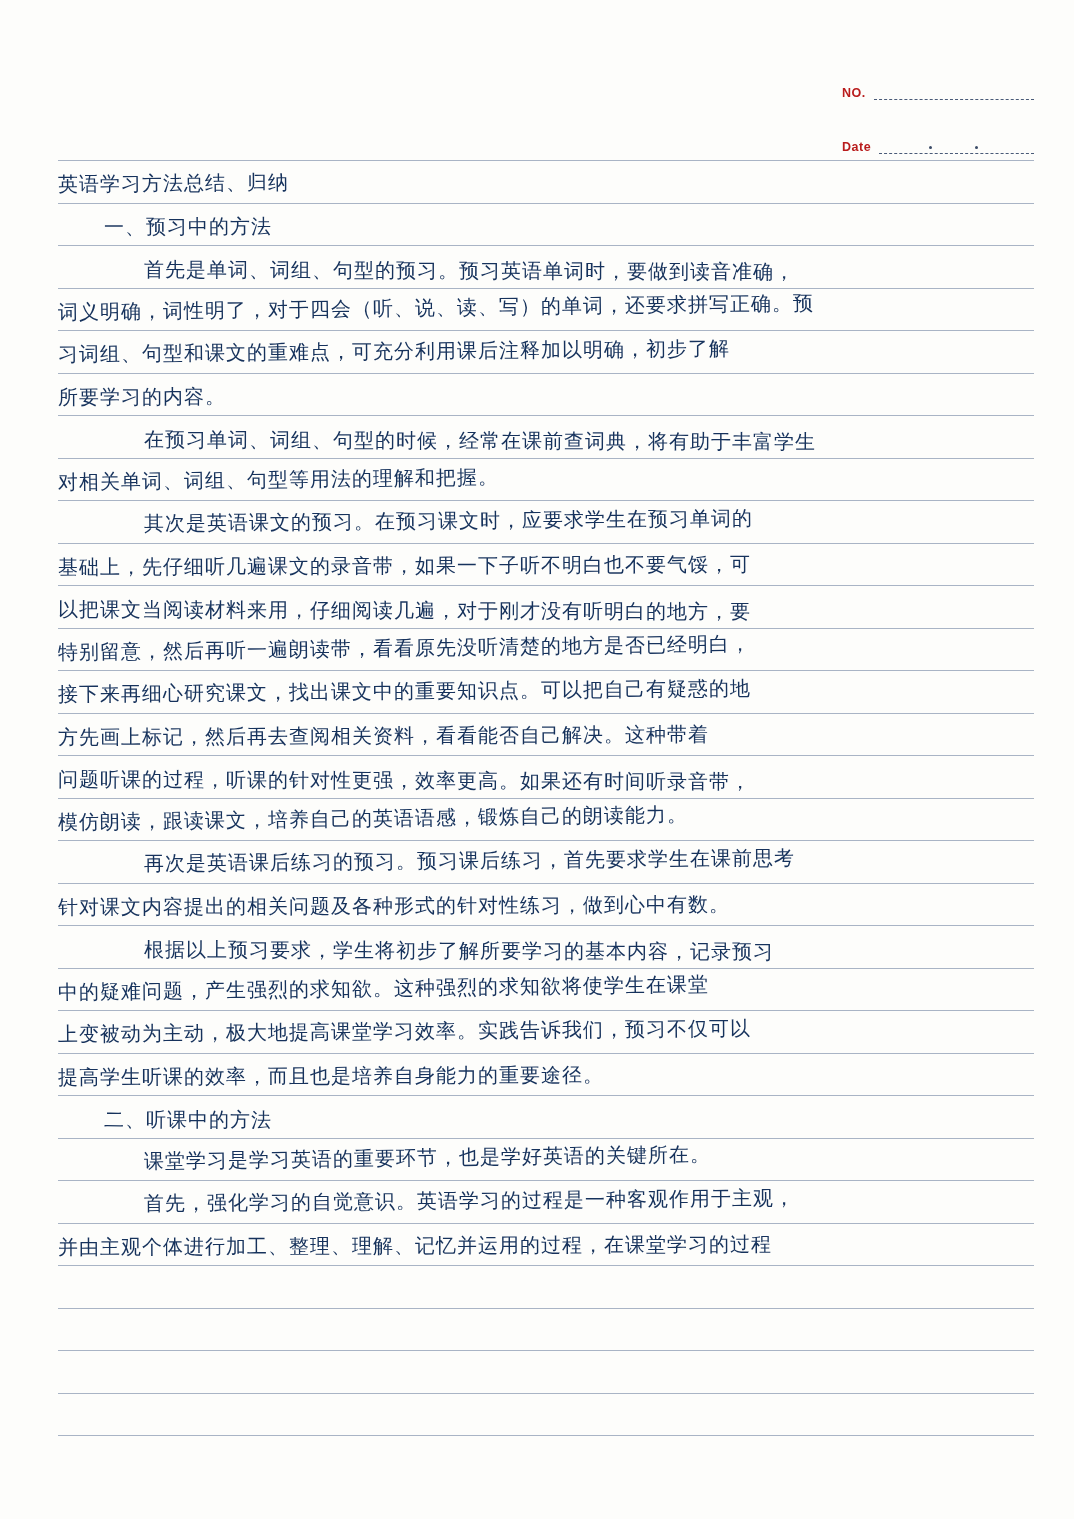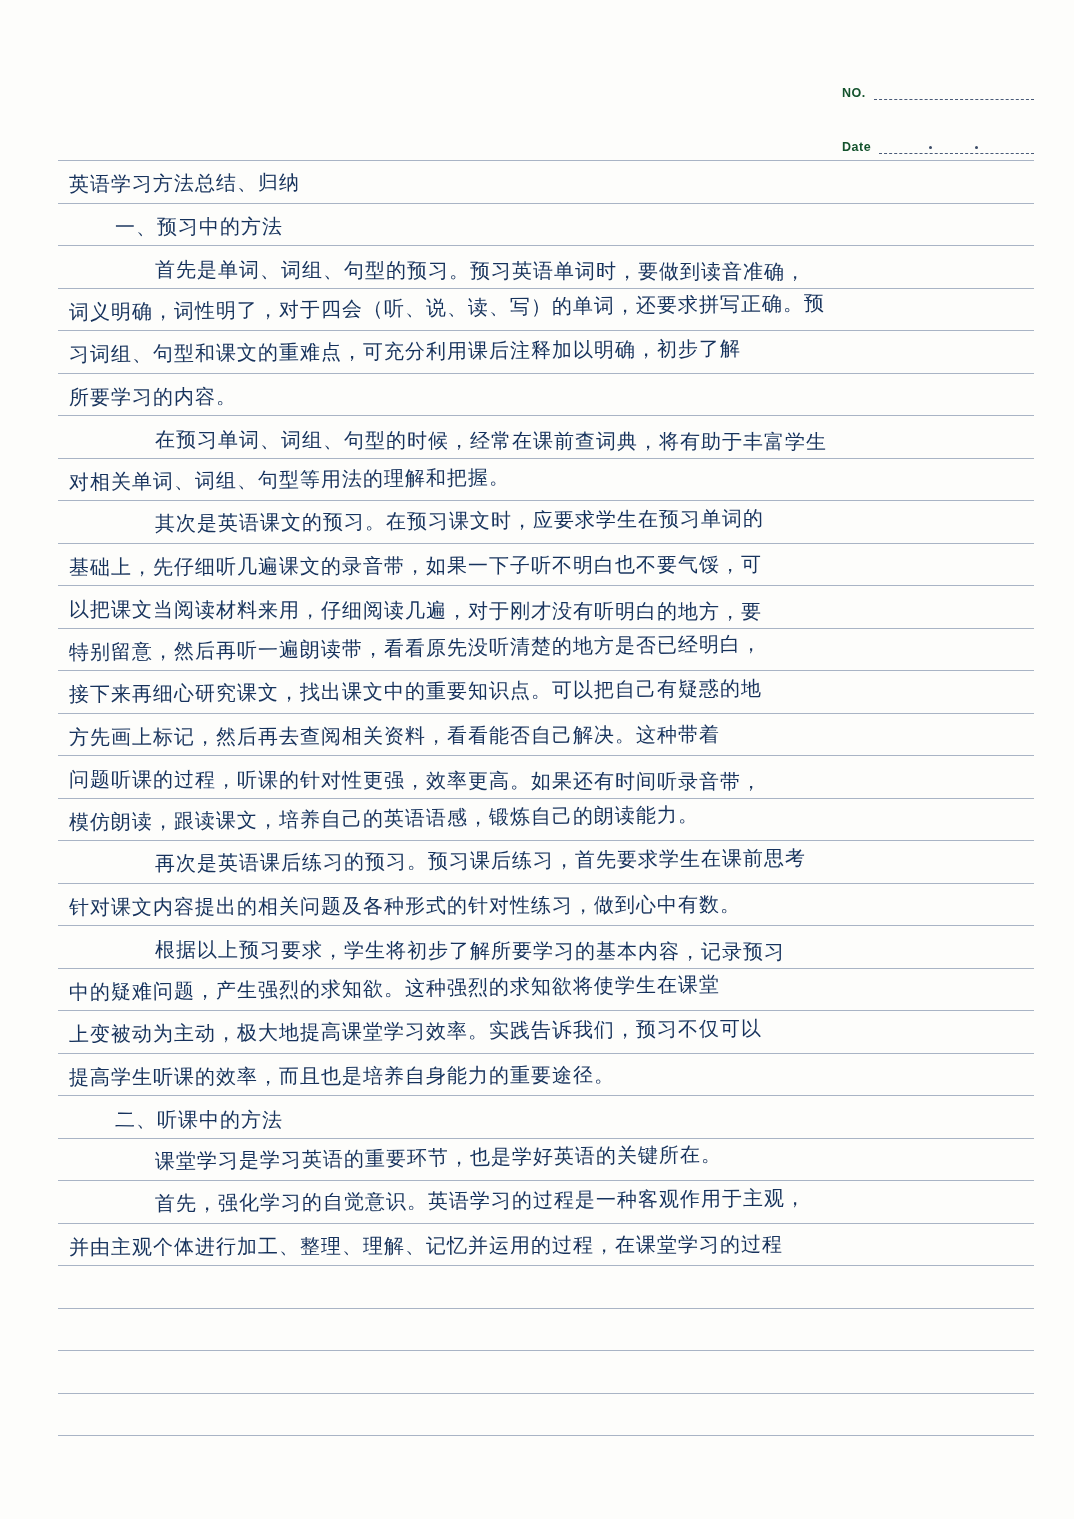--- a/index.html
+++ b/index.html
@@ -28,21 +28,21 @@
   }
   .header-row {
     display: flex;
     align-items: flex-end;
     height: 22px;
   }
   .header-label {
     font-size: 12.5px;
     font-weight: bold;
     letter-spacing: 0.5px;
-    color: #14532d;
+    color: #b91c1c;
     padding-right: 8px;
     white-space: nowrap;
     padding-left: 48px;
   }
   .dotline {
     flex: 1;
     border-bottom: 1px dashed #4a5b78;
     height: 14px;
   }
   .date-row {
@@ -87,21 +87,20 @@
   }
 
   
   .writing {
     position: absolute;
     left: 58px;
     right: 40px;
     top: 160px;
     bottom: 40px;
     color: #1c2b45;
-    margin-left: 11px;
   }
   .line {
     position: absolute;
     left: 0;
     right: 0;
     font-family: "DejaVu Sans", sans-serif;
     font-size: 20px;
     line-height: 20px;
     color: #16325c;
     white-space: nowrap;

